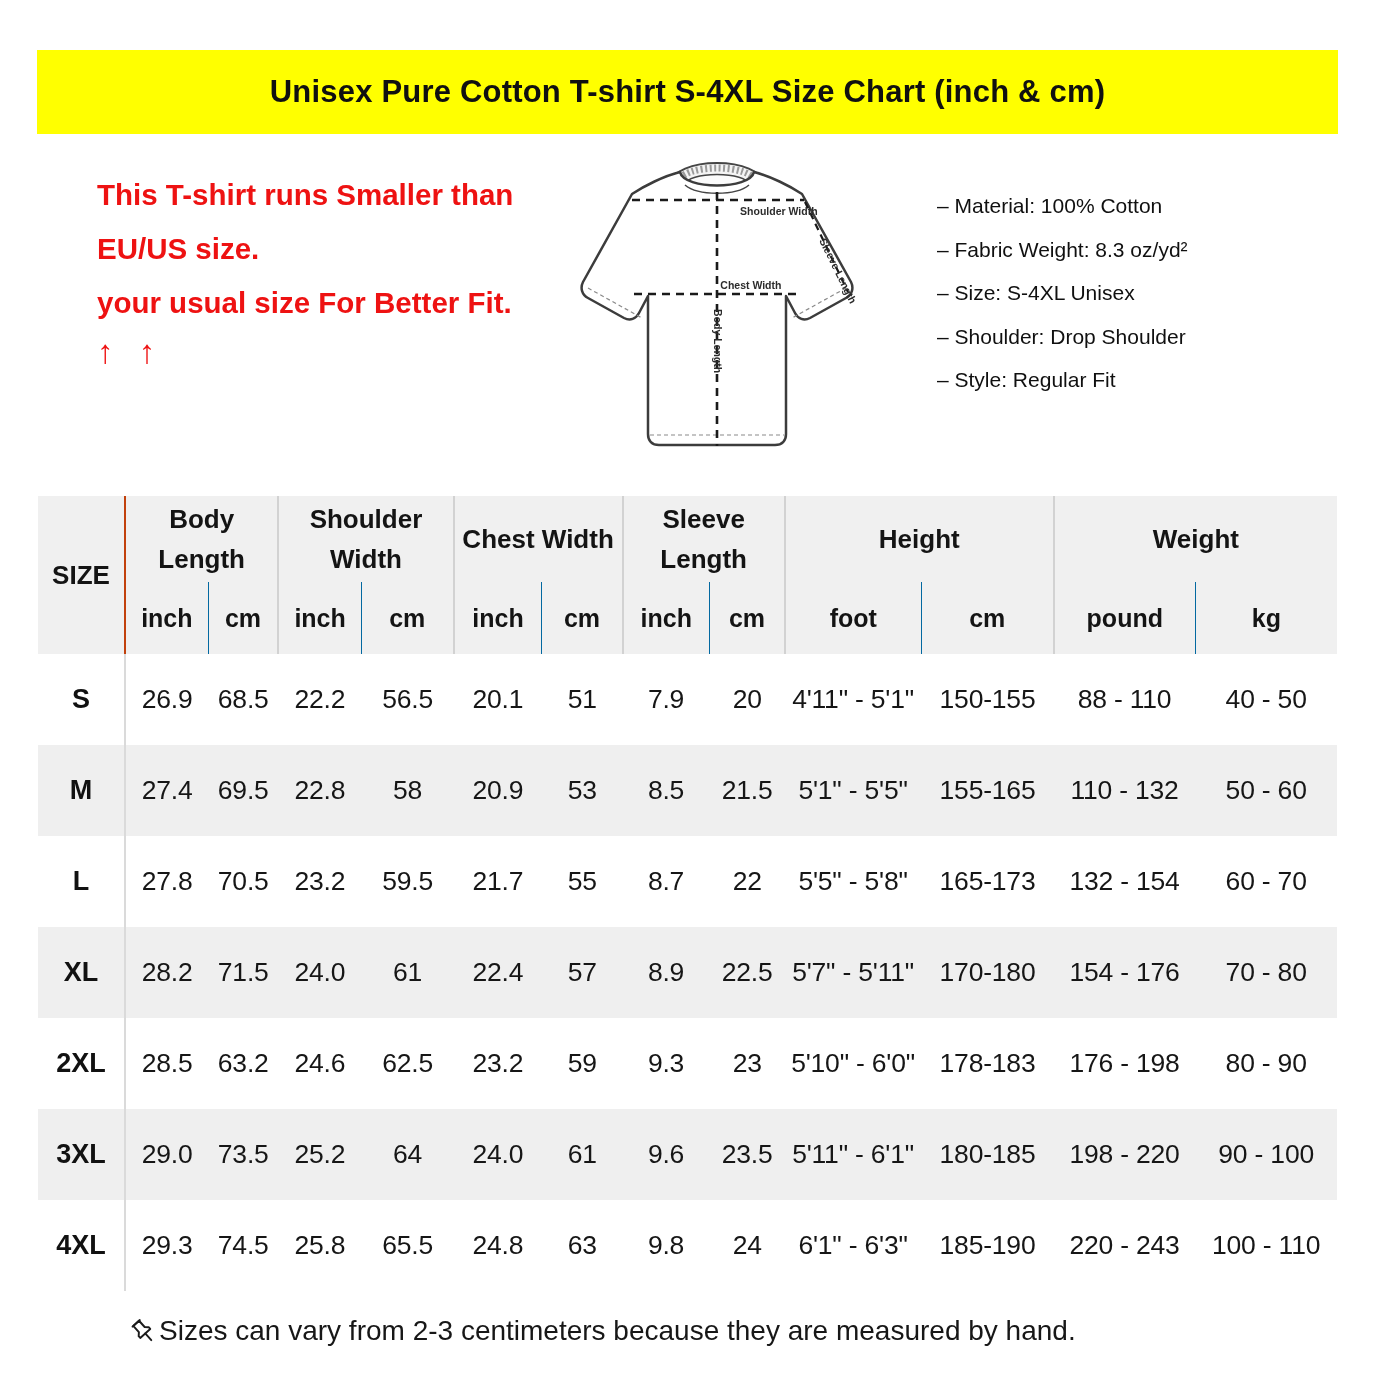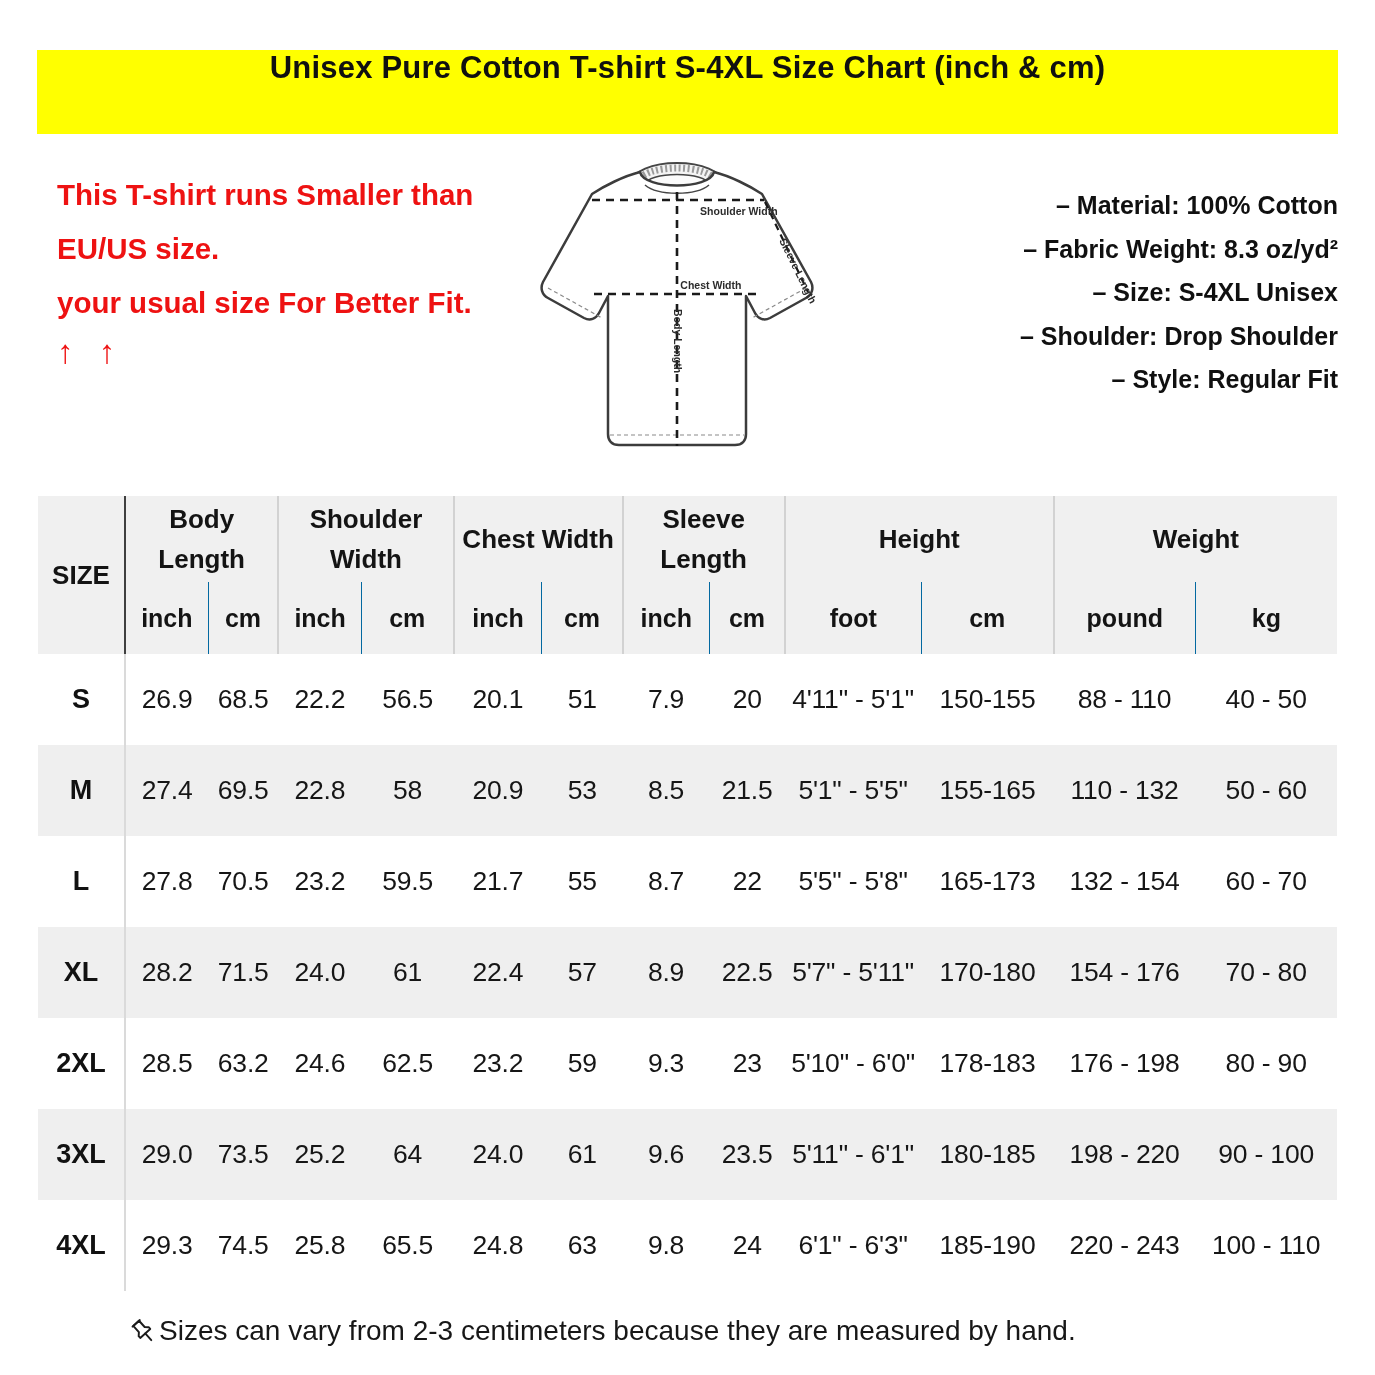--- a/index.html
+++ b/index.html
@@ -6,54 +6,54 @@
   html,body { background:#ffffff; }
   body {
     width:1375px; height:1375px; overflow:hidden;
     font-family:"Liberation Sans", sans-serif; color:#151515;
   }
   .page { position:relative; width:1375px; height:1375px; background:#fff; }
 
   
   .banner {
     margin:50px 37px 0 37px; height:84px; background:#ffff00;
-    display:flex; justify-content:center;
+    display:flex; align-items:center; justify-content:center;
   }
   .banner h1 { font-size:31px; font-weight:bold; color:#101010; letter-spacing:.2px; }
 
   
   .top { display:flex; margin:8px 37px 0 0; height:338px; }
 
   .fit-note {
     width:512px; flex-shrink:0; padding:26px 0 0 57px;
-    color:#ee1212; font-weight:bold; font-size:29.5px; line-height:54px; white-space:nowrap;
+    color:#ee1212; font-weight:bold; font-size:29.5px; line-height:54px; white-space:nowrap;margin-left:40px;
   }
   .fit-arrows { font-size:33px; letter-spacing:8px; line-height:44px; }
 
   .diagram { position:relative; width:330px; height:330px; flex-shrink:0; margin-top:2px; }
   .diagram svg { display:block; }
   .dlabel {
     position:absolute; font-size:10.5px; font-weight:bold; color:#2c2c2c;
     white-space:nowrap; transform-origin:left top;
   }
   .dlabel.rot90  { transform:rotate(90deg); }
   .dlabel.rot64  { transform:rotate(64deg); }
 
-  .specs { flex:1; padding:42px 0 0 55px; font-size:25px; line-height:43.5px; font-weight:700; color:#101010; white-space:nowrap;text-align:right; }
+  .specs { flex:1; padding:42px 0 0 55px; font-size:21px; line-height:43.5px; font-weight:400; color:#101010; white-space:nowrap; }
   .specs .indent { padding-left:193px; }
 
   
   table.size-chart {
     table-layout:fixed; border-collapse:collapse;
     width:1299px; margin:16px 37px 0 38px;
   }
   thead th { background:#f0f0f0; font-weight:bold; color:#141414; text-align:center; }
   tr.grow th { height:86px; font-size:26px; line-height:40px; vertical-align:middle; }
   tr.subh th { height:72px; font-size:25px; vertical-align:middle; }
-  th.size-h  { font-size:27px; border-right:2px solid #404040; }
+  th.size-h  { font-size:27px; border-right:2px solid #c2410c; }
   .gsep   { border-left:2px solid #d2d2d2; }
   .ssep   { border-left:1px solid #0369a1; }
 
   tbody tr { height:91px; }
   tbody tr:nth-child(even) { background:#efefef; }
   tbody th.size {
     font-size:27px; font-weight:bold; text-align:center;
     border-right:2px solid #dadada; color:#111;
   }
   tbody td {

